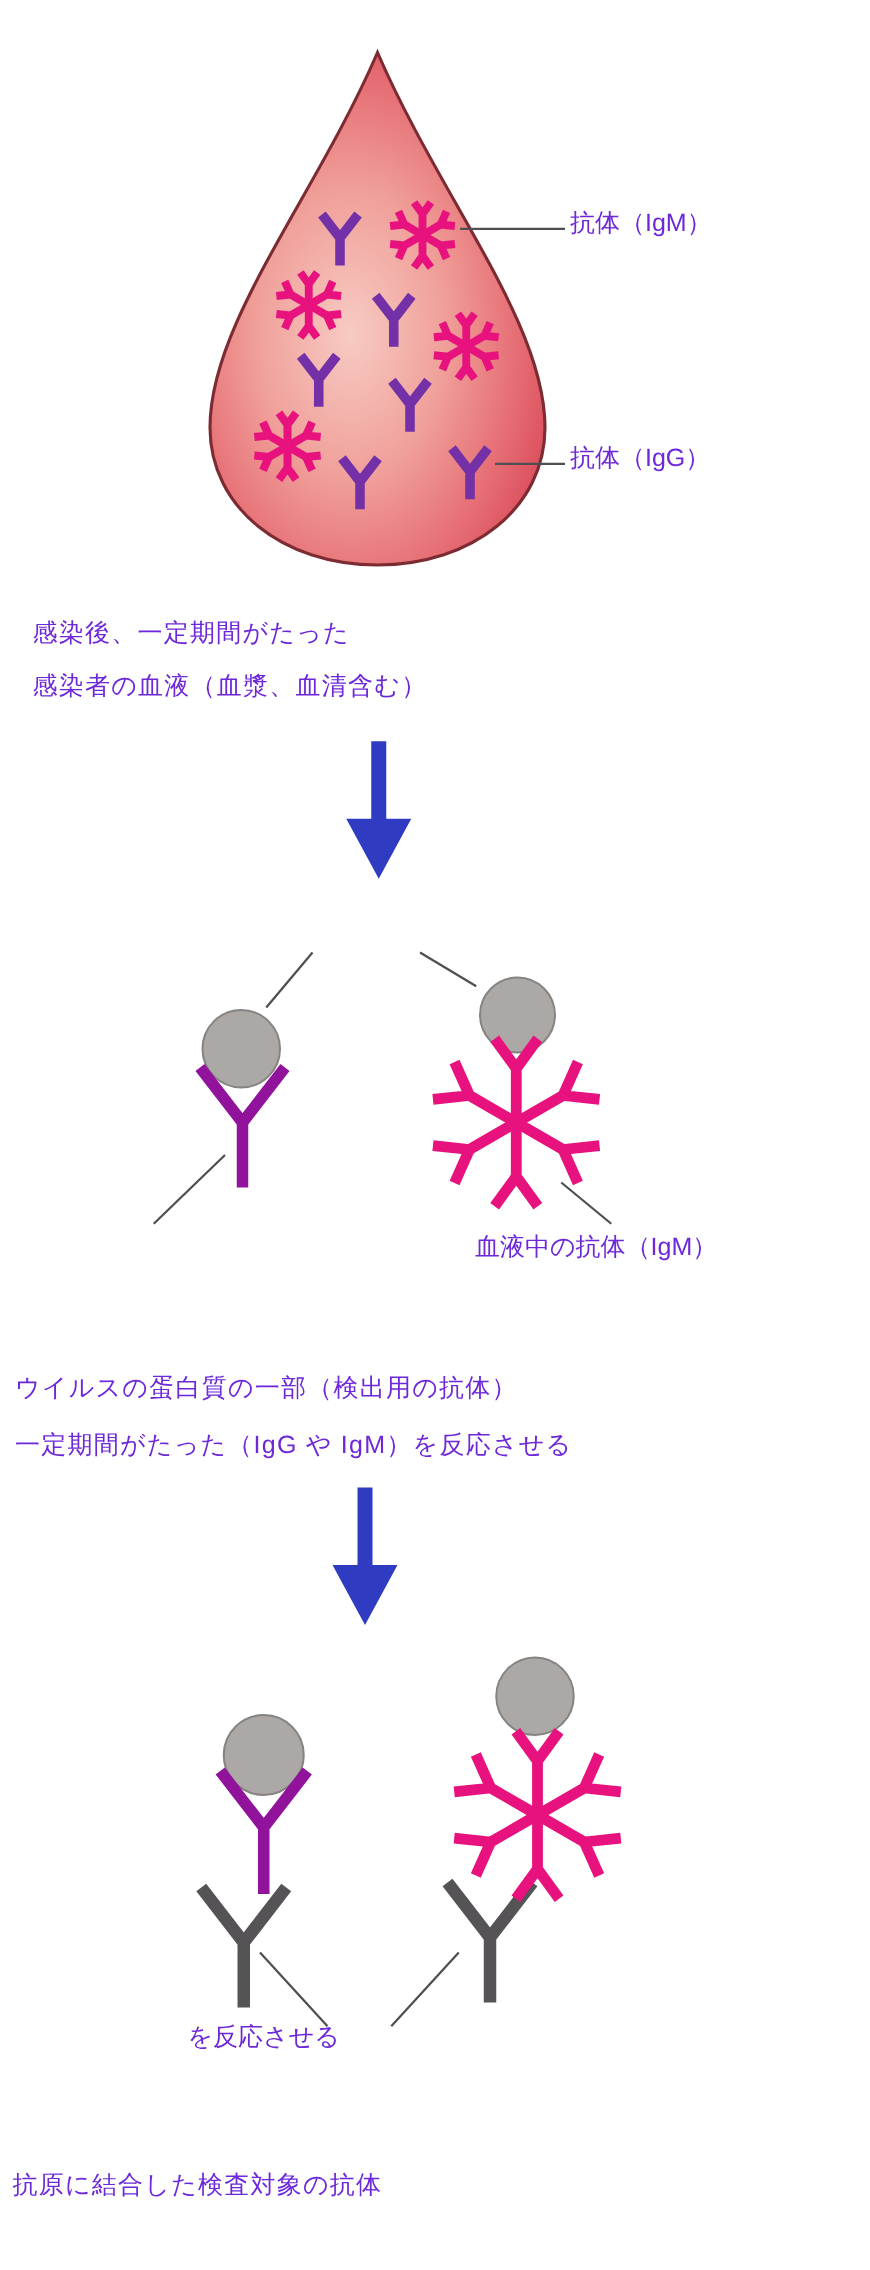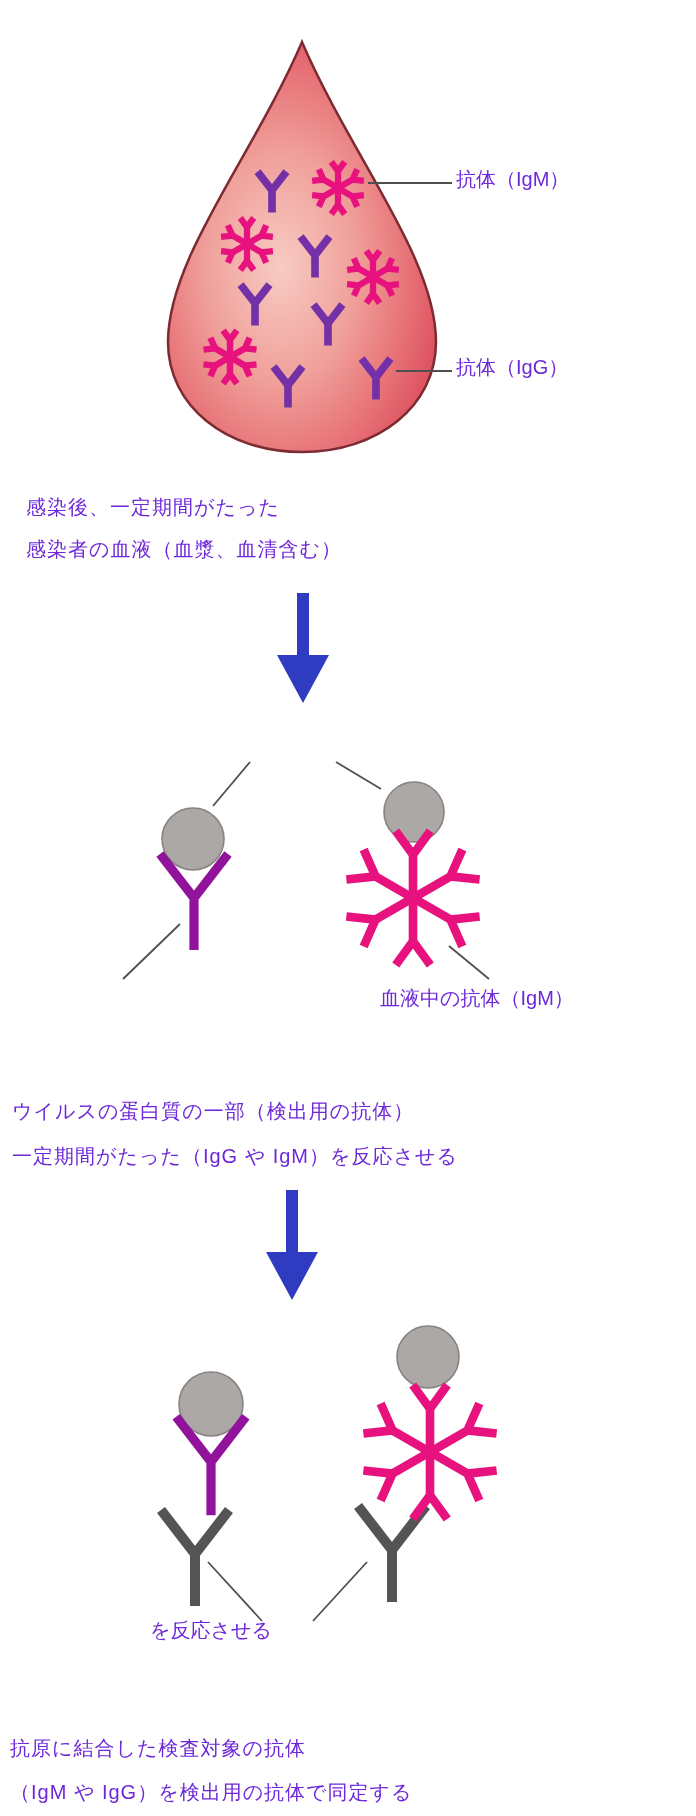--- a/index.html
+++ b/index.html
@@ -117,16 +117,15 @@
 
   <div class="jp center cap" id="cap-mid">
     <div>ウイルスの蛋白質の一部（検出用の抗体）</div>
     <div>一定期間がたった（IgG や IgM）を反応させる</div>
   </div>
 
   <div class="jp center" id="btm-detect-lbl">を反応させる</div>
 
   <div class="jp center cap" id="cap-btm">
     <div>抗原に結合した検査対象の抗体</div>
-    <div>（IgM や IgG）を検出用の抗体で同定する</div>
   </div>
 
 </div>
 
 </body></html>

